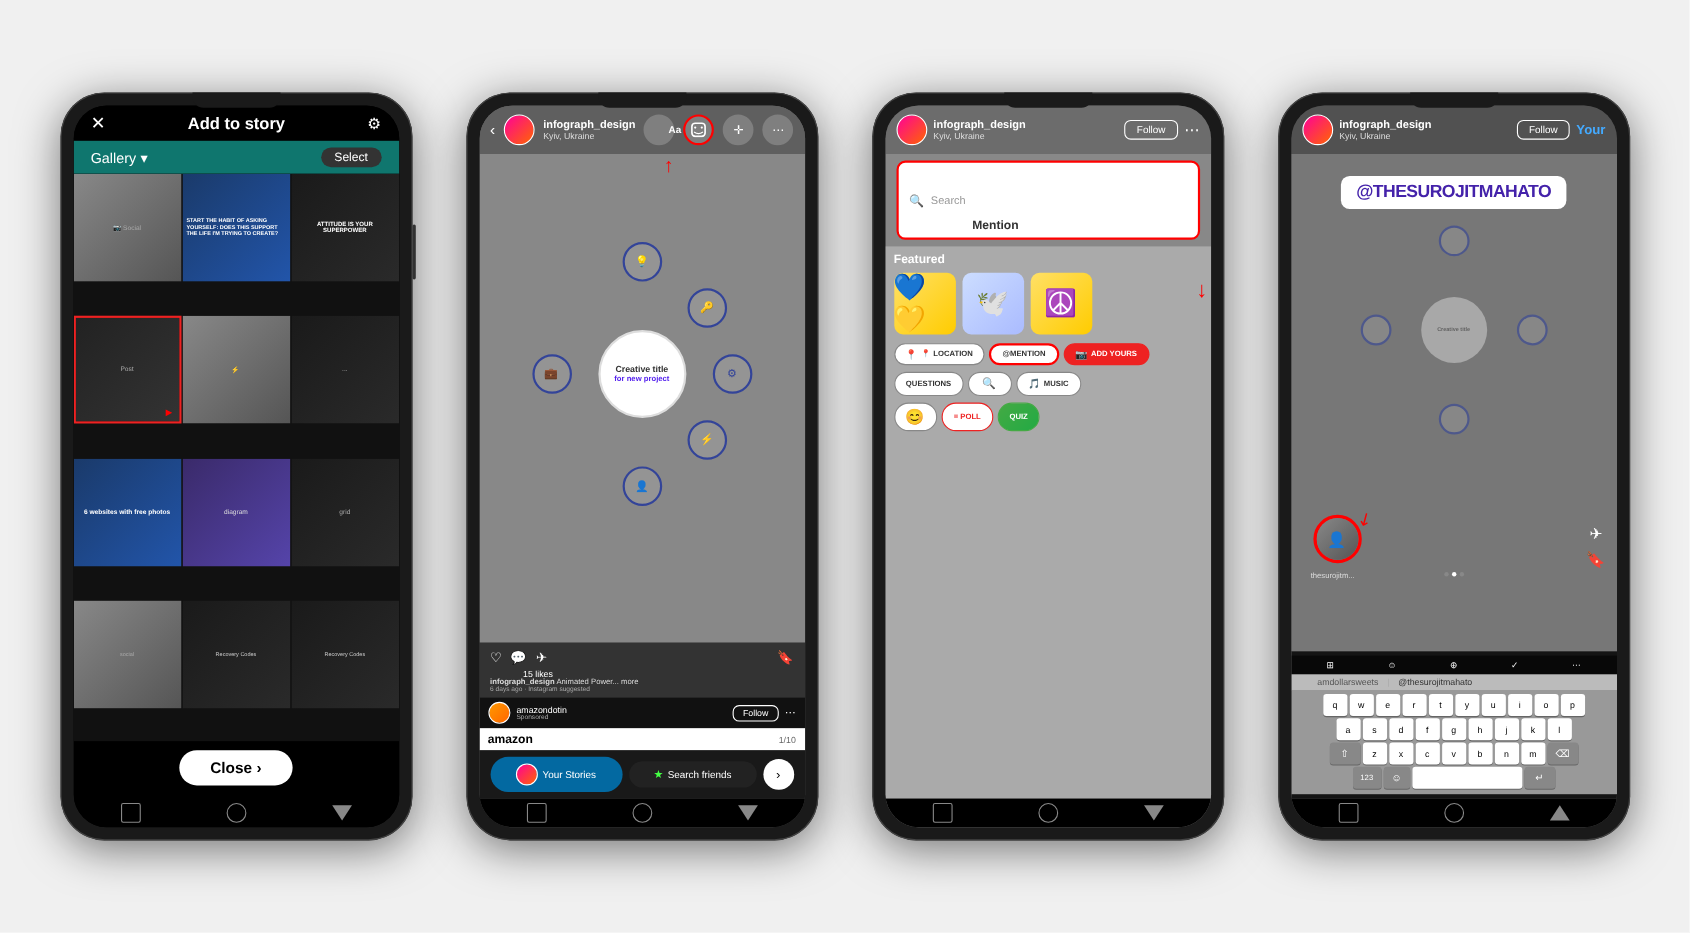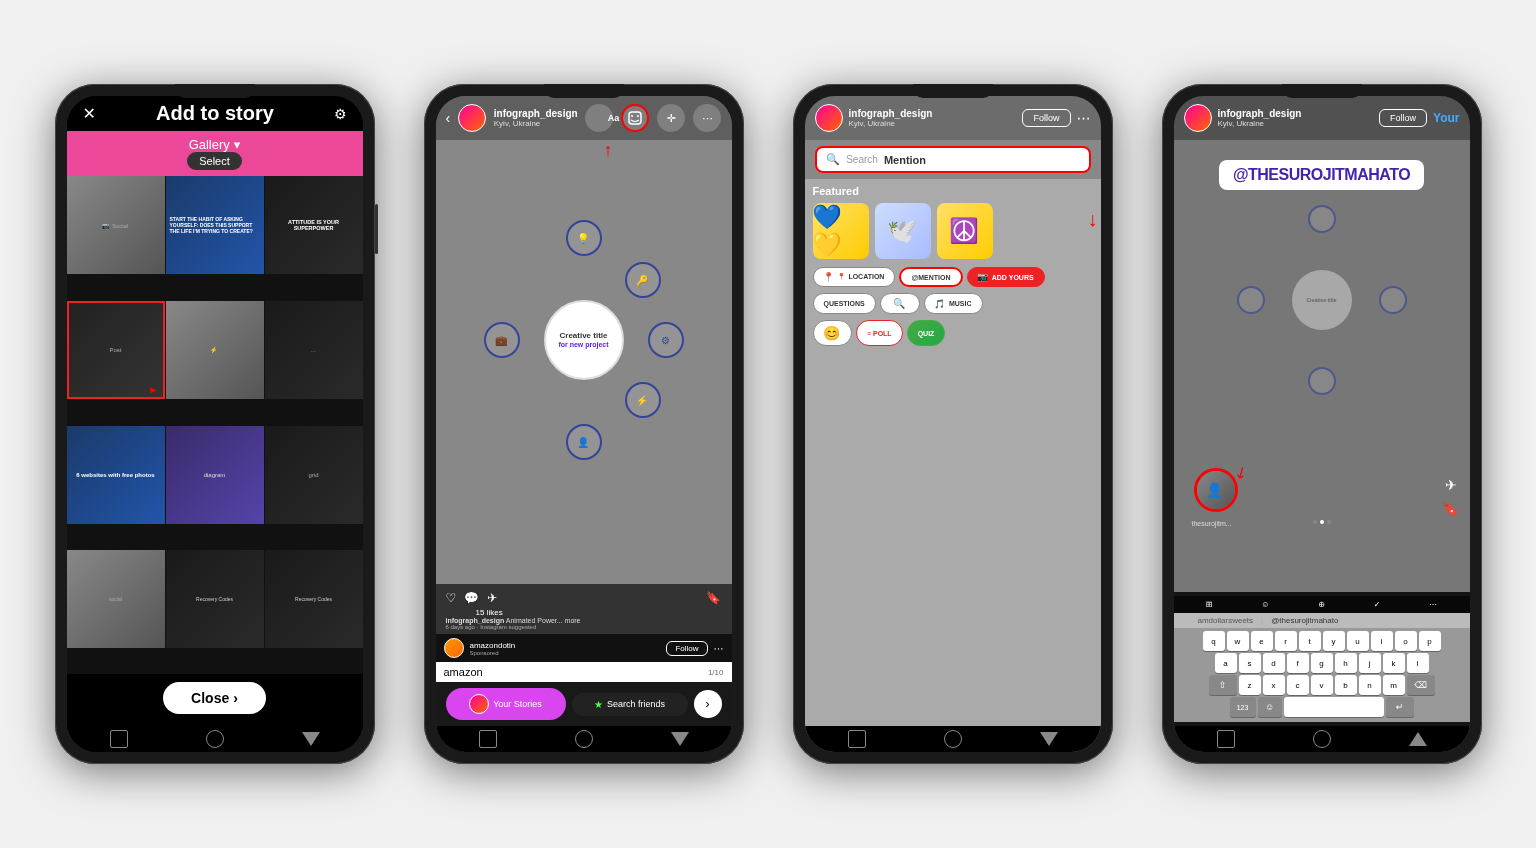--- a/index.html
+++ b/index.html
@@ -74,28 +74,27 @@
     }
     .p1-header {
       background: #000;
       color: #fff;
       padding: 6px 16px;
       display: flex;
       align-items: center;
       justify-content: space-between;
     }
     .p1-gallery-bar {
-      background: #ec4899;
+      background: #0f766e;
       color: #fff;
       padding: 6px 16px;
       display: flex;
       align-items: center;
       justify-content: space-between;
       font-size: 13px;
-      flex-direction: column;
     }
     .p1-gallery-label {
       display: flex;
       align-items: center;
       gap: 4px;
       font-weight: 500;
     }
     .p1-select-btn {
       background: #333;
       color: #fff;
@@ -284,21 +283,21 @@
     }
     .p2-bottom {
       background: rgba(0,0,0,0.7);
       padding: 6px 10px;
       display: flex;
       align-items: center;
       justify-content: space-between;
       gap: 6px;
     }
     .p2-story-btn {
-      background: #d946ef;
+      background: #0369a1;
       color: #fff;
       border-radius: 20px;
       padding: 6px 10px;
       font-size: 9px;
       display: flex;
       align-items: center;
       gap: 4px;
       flex: 1;
       justify-content: center;
       text-align: right;
@@ -632,21 +631,21 @@
 <div class="scene">
 
   <div class="phone">
     <div class="phone-notch"></div>
     <div class="phone-button-side"></div>
     <div class="p1-screen">
 
 
       <div class="p1-header">
         <span style="font-size:16px; font-weight:300;">✕</span>
-        <span style="font-size:20px; font-weight:600;">Add to story</span>
+        <span style="font-size:15px; font-weight:600;">Add to story</span>
         <span style="font-size:14px;">⚙</span>
       </div>
 
       <div class="p1-gallery-bar">
         <div class="p1-gallery-label">
           <span>Gallery</span>
           <span>▾</span>
         </div>
         <div class="p1-select-btn">Select</div>
       </div>
@@ -790,21 +789,21 @@
         <div style="width:20px;height:20px; border-radius:50%; background:linear-gradient(135deg,#ff9900,#ff6600); border:1px solid #fff; flex-shrink:0;"></div>
         <div style="flex:1;">
           <div style="font-size:8px; color:#fff;">amazondotin</div>
           <div style="font-size:6px; color:#aaa;">Sponsored</div>
         </div>
         <div style="border:1px solid #fff; color:#fff; border-radius:6px; padding:2px 8px; font-size:8px;">Follow</div>
         <span style="color:#fff; font-size:10px;">⋯</span>
       </div>
 
       <div style="background:#fff; padding:4px 8px; display:flex; align-items:center; justify-content:space-between;">
-        <span style="font-size:11px; font-weight:400; color:#000;">amazon</span>
+        <span style="font-size:11px; font-weight:700; color:#000;">amazon</span>
         <span style="font-size:8px; color:#666;">1/10</span>
       </div>
 
       <div class="p2-bottom">
         <div class="p2-story-btn">
           <div class="p2-story-avatar"></div>
           <span>Your Stories</span>
         </div>
         <div class="p2-close-btn">
           <span style="color:#4f4; font-size:10px;">★</span>
@@ -833,21 +832,21 @@
           <div class="p3-username">infograph_design</div>
           <div class="p3-location">Kyiv, Ukraine</div>
         </div>
         <div class="p3-follow-btn">Follow</div>
         <span style="color:#fff; font-size:14px;">⋯</span>
       </div>
 
       <div class="p3-search-bar">
         <span>🔍</span>
         <span style="color:#999; font-size:10px;">Search</span>
-        <span style="font-weight:700; color:#333; font-size:11px;">Mention</span>
+        <span style="font-weight:700; color:#333; font-size:11px;margin-top:46px;">Mention</span>
       </div>
 
       <div class="p3-sticker-panel">
         <div class="p3-featured-label">Featured</div>
 
         <div class="p3-featured-row">
           <div class="p3-sticker sticker-heart">💙💛</div>
           <div class="p3-sticker sticker-dove">🕊️</div>
           <div class="p3-sticker sticker-sun">☮️</div>
 

